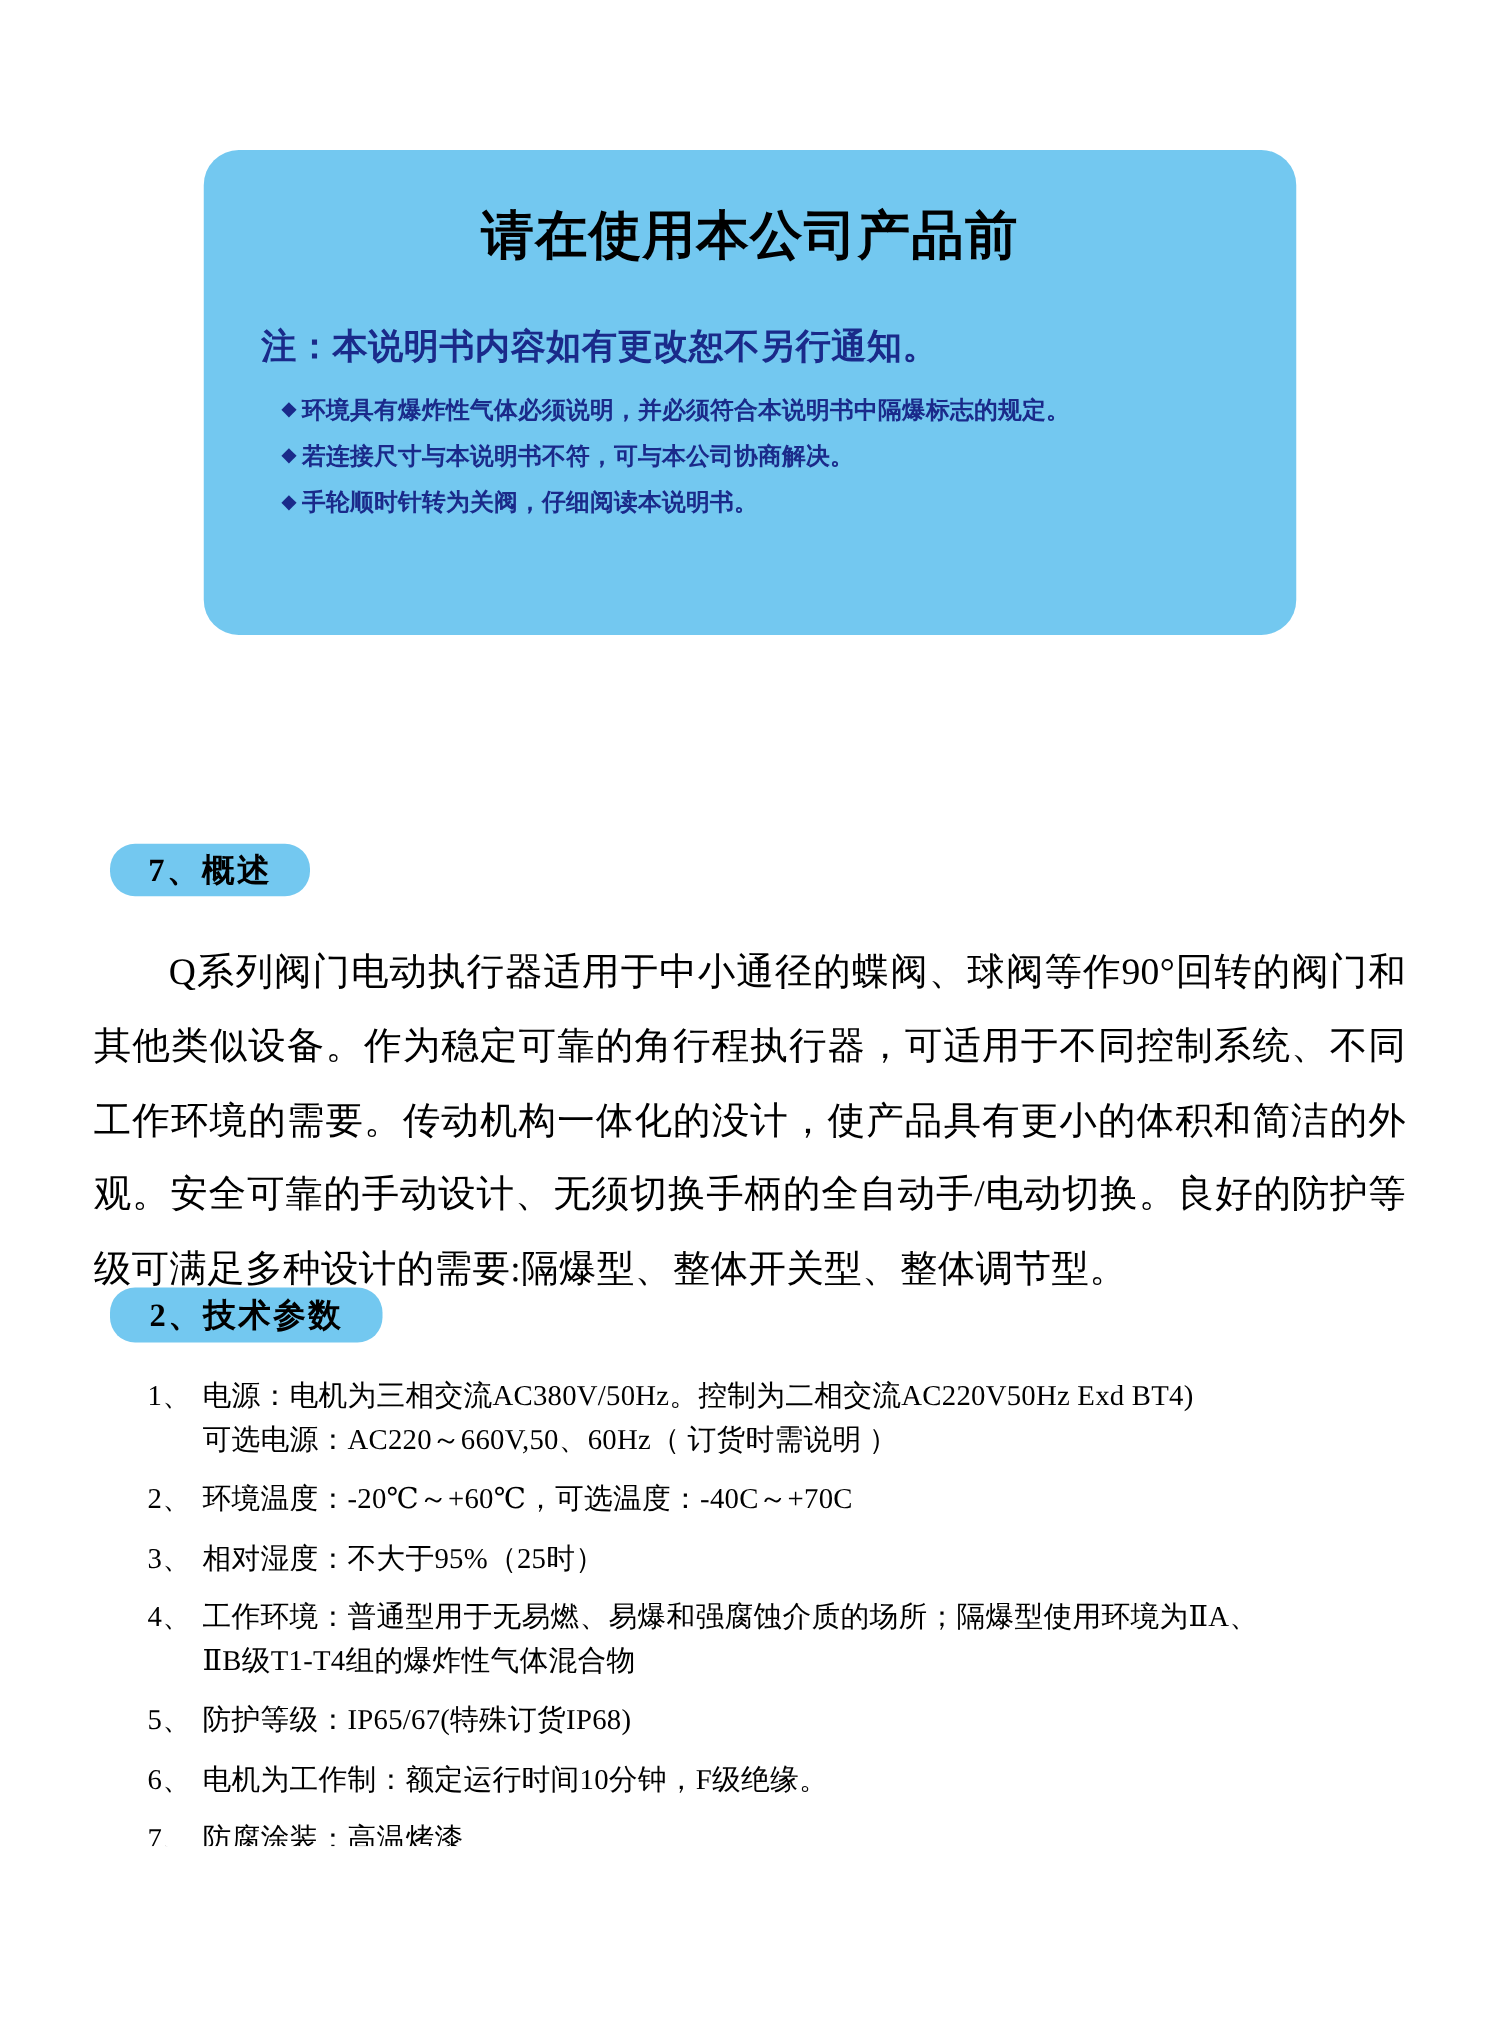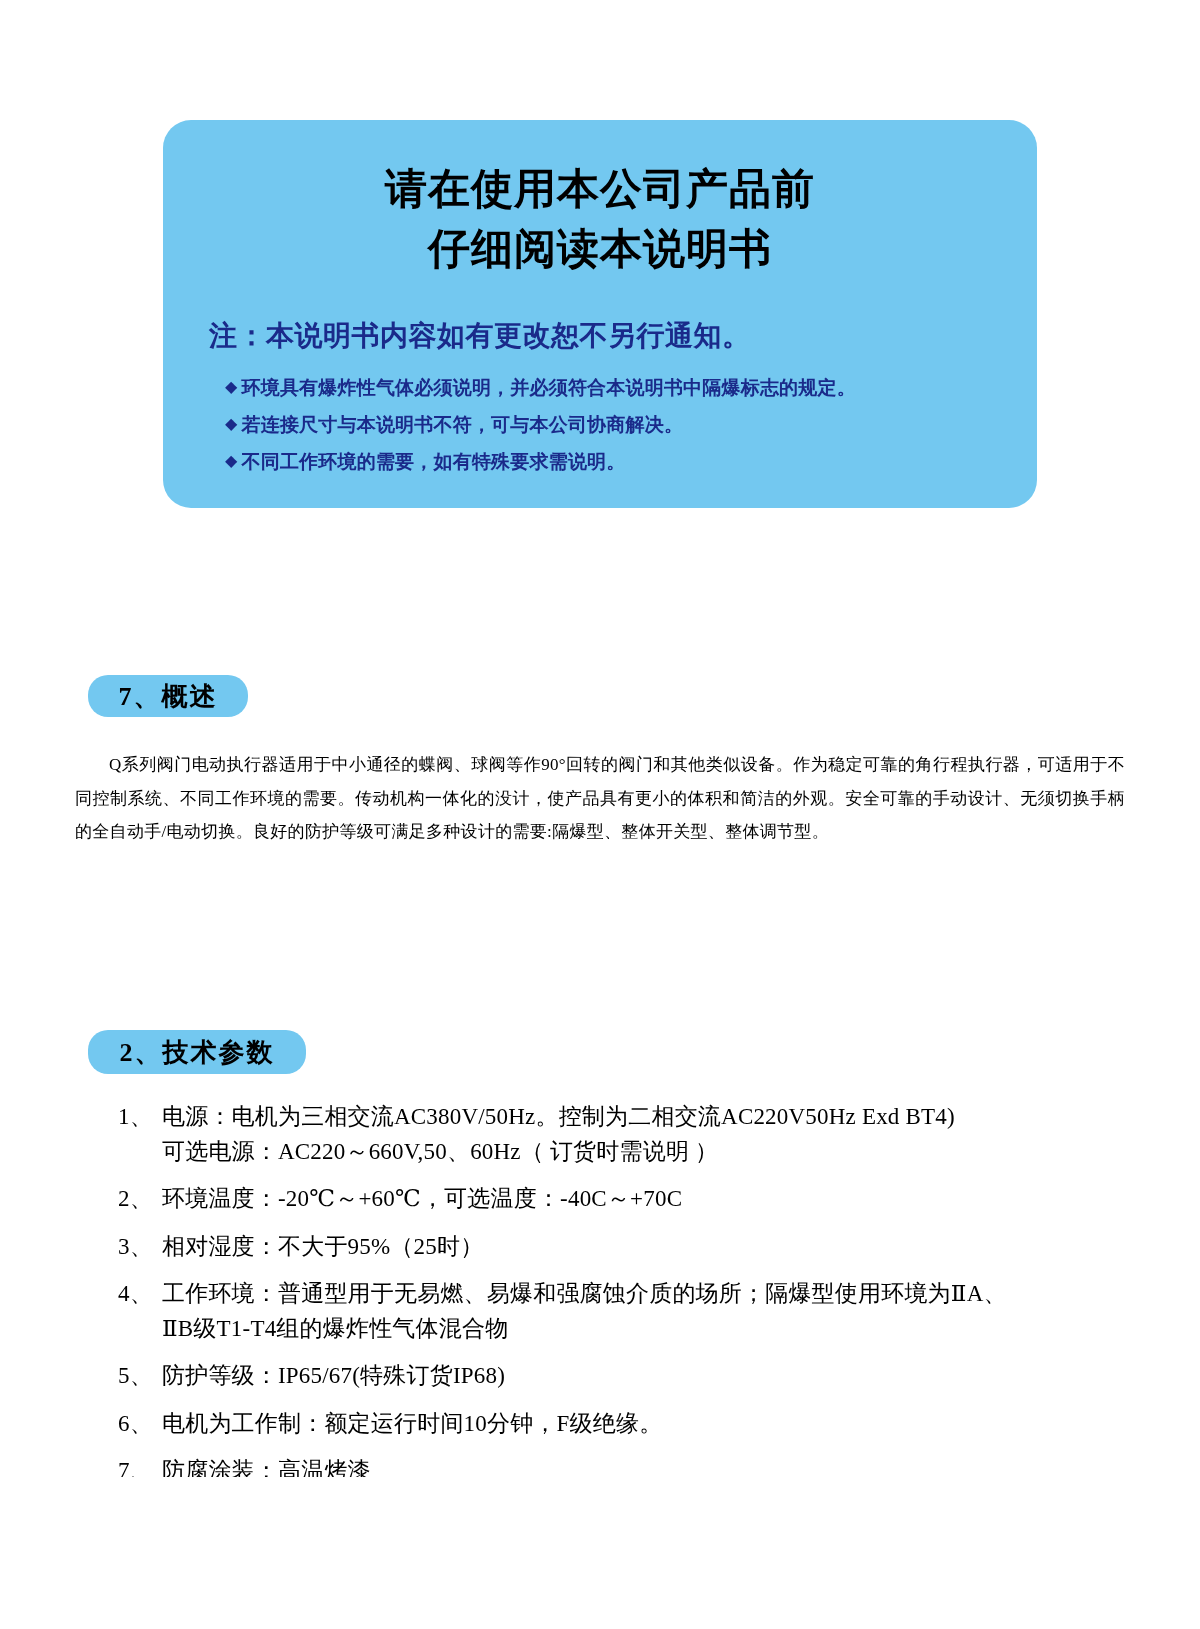--- a/index.html
+++ b/index.html
@@ -91,21 +91,21 @@
     width: 218px;
     height: 44px;
   }
 
   
   .overview {
     position: absolute;
     left: 75px;
     top: 748px;
     width: 1050px;
-    font-size: 17px;
+    font-size: 30px;
     line-height: 1.98;
     text-align: justify;
     text-indent: 2em;
     letter-spacing: 0.3px;
   }
 
   
   .spec-list {
     position: absolute;
     left: 118px;
@@ -144,35 +144,34 @@
   }
 </style>
 </head>
 <body>
 
 <div class="page">
 
   <div class="notice-box">
     <div class="notice-title">
       <div>请在使用本公司产品前</div>
-      <div>仔细阅读本说明书</div>
     </div>
     <div class="notice-note">注：本说明书内容如有更改恕不另行通知。</div>
     <div class="notice-bullets">
       <div class="bullet-row">
         <span class="bullet-mark">◆</span>
         <span>环境具有爆炸性气体必须说明，并必须符合本说明书中隔爆标志的规定。</span>
       </div>
       <div class="bullet-row">
         <span class="bullet-mark">◆</span>
         <span>若连接尺寸与本说明书不符，可与本公司协商解决。</span>
       </div>
       <div class="bullet-row">
         <span class="bullet-mark">◆</span>
-        <span>不同工作环境的需要，如有特殊要求需说明。</span>
+        <span>手轮顺时针转为关阀，仔细阅读本说明书。</span>
       </div>
     </div>
   </div>
 
   <div class="section-head" id="sec1">7、概述</div>
 
   <div class="overview">Q系列阀门电动执行器适用于中小通径的蝶阀、球阀等作90°回转的阀门和其他类似设备。作为稳定可靠的角行程执行器，可适用于不同控制系统、不同工作环境的需要。传动机构一体化的没计，使产品具有更小的体积和简洁的外观。安全可靠的手动设计、无须切换手柄的全自动手/电动切换。良好的防护等级可满足多种设计的需要:隔爆型、整体开关型、整体调节型。</div>
 
   <div class="section-head" id="sec2">2、技术参数</div>
 

